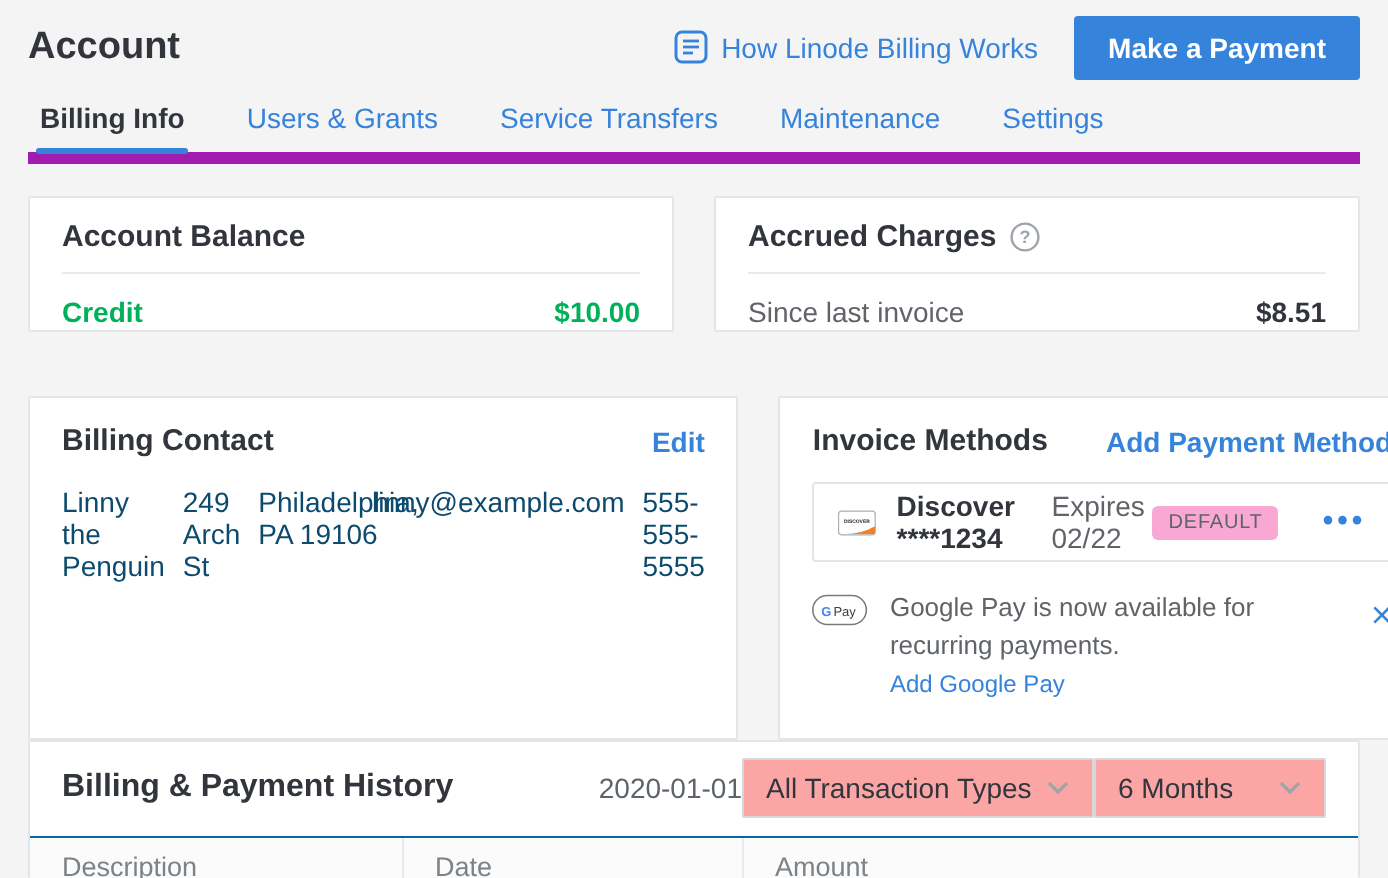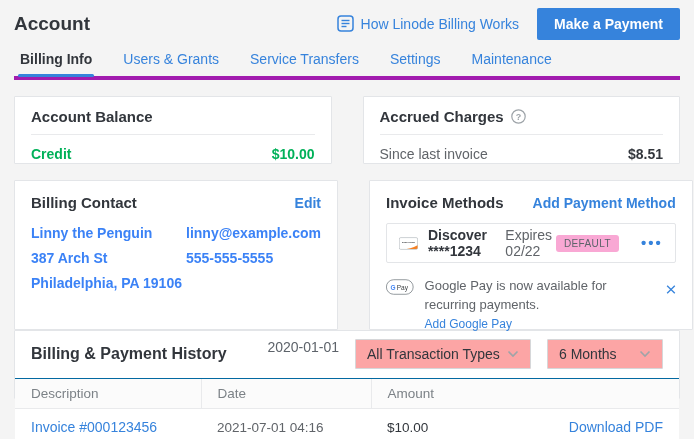--- a/index.html
+++ b/index.html
@@ -18,44 +18,44 @@
   .page-title { font-size:19px; font-weight:700; color:#32363c; }
   .topbar-right { display:flex; align-items:center; gap:18px; }
   .help-link { display:flex; align-items:center; gap:7px; color:#3683dc; font-size:14px; cursor:pointer; text-decoration:none; }
   .btn-primary {
     background:#3683dc; color:#fff; border:none; border-radius:2px;
     font-family:"Liberation Sans", sans-serif;
     font-size:14px; font-weight:700; padding:8px 17px; cursor:pointer;
   }
 
   
-  .tabs { display:flex; gap:27px; border-bottom:4px solid #a21caf; margin-top:4px; padding:0 4px; }
+  .tabs { display:flex; gap:27px; border-bottom:6px solid #a21caf; margin-top:4px; padding:0 4px; }
   .tab { position:relative; padding:7px 2px 9px; color:#3683dc; font-size:14px; cursor:pointer; text-decoration:none; }
   .tab.active { color:#32363c; font-weight:700; }
   .tab.active::after { content:""; position:absolute; left:0; right:0; bottom:-1px; height:3px; border-radius:2px; background:#3683dc; }
 
   
-  .grid { display:grid; grid-template-columns:1fr 1fr; gap:31px; margin-top:16px; }
+  .grid { display:grid; grid-template-columns:1fr 1fr; gap:20px; margin-top:16px; }
   .card { background:#fff; border:1px solid #e3e5e8; border-radius:1px; }
   .card-sm { height:68px; padding:11px 16px 0; }
   .card-title-row { display:flex; align-items:center; justify-content:space-between; }
   .card-title { font-size:15px; font-weight:700; color:#32363c; display:flex; align-items:center; gap:7px; }
   .card-divider { border:none; border-top:1px solid #e9eaec; margin-top:9px; }
   .amount-row { display:flex; justify-content:space-between; align-items:center; padding-top:11px; }
   .green { color:#00b159; font-weight:700; }
   .gray { color:#606469; }
   .amount-dark { font-weight:700; color:#32363c; }
 
-  .card-lg { height:150px; padding:13px 16px; }
+  .card-lg { height:172px; padding:13px 16px;margin-top:16px; }
   .link { color:#3683dc; cursor:pointer; text-decoration:none; font-size:14px; }
   .link-bold { font-weight:700; }
 
   
   .contact-cols { display:flex; margin-top:14px; }
-  .contact-col { width:155px; display:flex; flex-direction:column; gap:9px; color:#3b82f6; font-size:14px;font-weight:bold; }
+  .contact-col { width:155px; display:flex; flex-direction:row; gap:9px; color:#0c4a6e; font-size:14px; }
   .contact-col + .contact-col { width:auto; }
 
   
   .pm-row {
     display:flex; align-items:center; border:1px solid #e3e5e8; border-radius:2px;
     margin-top:12px; padding:8px 12px; height:40px;
   }
   .pm-name { font-weight:700; color:#32363c; margin-left:10px; }
   .pm-exp { color:#606469; margin-left:9px; }
   .badge {
@@ -64,21 +64,21 @@
   }
   .dots { color:#3683dc; font-size:15px; font-weight:700; letter-spacing:2px; margin-left:22px; cursor:pointer; line-height:10px; }
   .gpay-row { display:flex; align-items:flex-start; margin-top:14px; gap:11px; }
   .gpay-text { font-size:13px; color:#606469; line-height:1.45; }
   .gpay-close { margin-left:auto; cursor:pointer; margin-top:6px; }
 
   
   .history { height:69px; }
   .history-head { display:flex; align-items:center; padding:8px 16px 9px; }
   .history-title { font-size:16px; font-weight:700; color:#32363c; }
-  .filters { margin-left:auto; display:flex; align-items:flex-start; gap:16px; }
+  .filters { margin-left:auto; display:flex; align-items:center; }
   .date-filter { color:#5d636a; cursor:pointer; }
   .select {
     display:flex; align-items:center; justify-content:space-between;
     border:1px solid #d6d7d9; border-radius:1px; background:#fca5a5;
     height:30px; padding:0 11px; color:#32363c; cursor:pointer; font-size:14px;
   }
   .select-wide { width:176px; }
   .select-narrow { width:116px; }
 
   table { width:100%; border-collapse:collapse; font-size:13.5px; }
@@ -111,22 +111,22 @@
         <span>How Linode Billing Works</span>
       </a>
       <button class="btn-primary">Make a Payment</button>
     </div>
   </div>
 
   <nav class="tabs">
     <a class="tab active">Billing Info</a>
     <a class="tab">Users &amp; Grants</a>
     <a class="tab">Service Transfers</a>
+    <a class="tab">Maintenance</a>
     <a class="tab">Settings</a>
-    <a class="tab">Maintenance</a>
   </nav>
 
   <div class="grid">
     <div class="card card-sm">
       <div class="card-title-row">
         <span class="card-title">Account Balance</span>
       </div>
       <hr class="card-divider">
       <div class="amount-row">
         <span class="green">Credit</span>
@@ -154,21 +154,21 @@
 
   <div class="grid">
     <div class="card card-lg">
       <div class="card-title-row">
         <span class="card-title">Billing Contact</span>
         <a class="link link-bold">Edit</a>
       </div>
       <div class="contact-cols">
         <div class="contact-col">
           <span>Linny the Penguin</span>
-          <span>387 Arch St</span>
+          <span>249 Arch St</span>
           <span>Philadelphia, PA 19106</span>
         </div>
         <div class="contact-col">
           <span>linny@example.com</span>
           <span>555-555-5555</span>
         </div>
       </div>
     </div>
 
     <div class="card card-lg">

